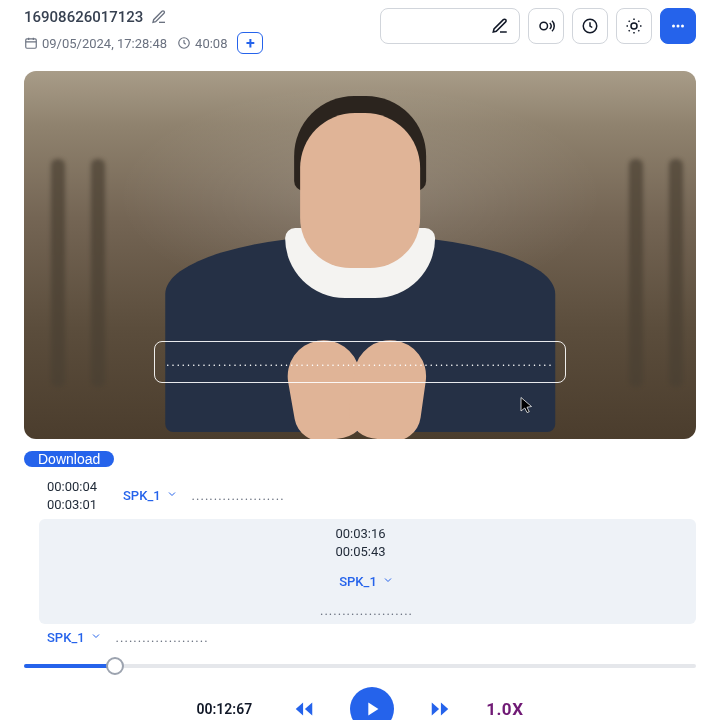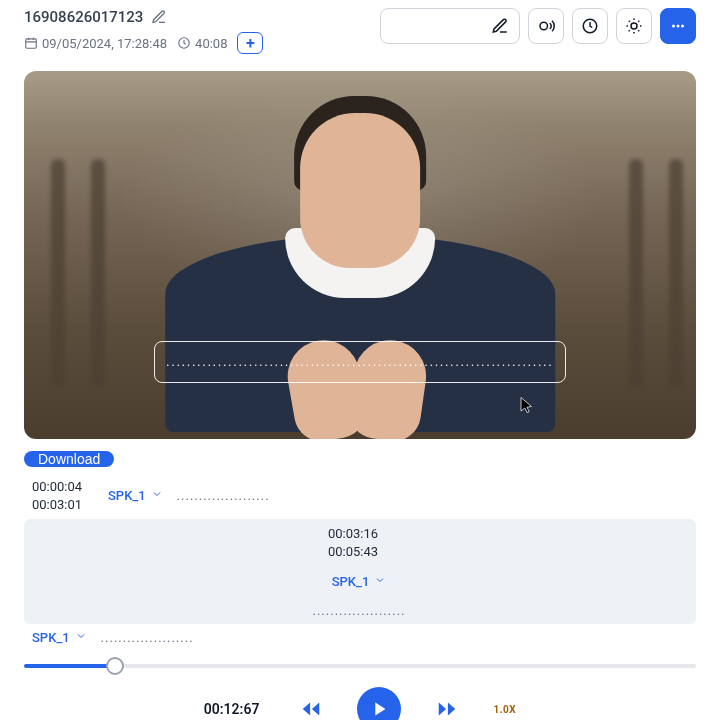--- a/index.html
+++ b/index.html
@@ -30,37 +30,37 @@
   .collar { position:absolute; left:50%; top:40%; transform:translateX(-50%); width:150px; height:70px; background:#f4f3f1; border-radius:10px 10px 60px 60px; }
   .hand { position:absolute; bottom:-8px; width:72px; height:100px; background:#e0b497; border-radius:40px 40px 30px 30px; }
   .hand.l { left:32%; transform:rotate(-10deg); }
   .hand.r { left:48%; transform:rotate(8deg); }
   .bg-blur { position:absolute; inset:0; filter:blur(2px); opacity:.7; }
   .bar { position:absolute; top:24%; bottom:14%; width:14px; background:#4a4033; border-radius:6px; }
   .caption-box { position:absolute; left:50%; transform:translateX(-50%); bottom:56px; width:412px; height:42px; border:1.5px solid rgba(255,255,255,.9); border-radius:8px; display:flex; align-items:center; justify-content:center; color:#fff; letter-spacing:2px; font-size:12px; cursor:text; }
   .cursor-arrow { position:absolute; right:160px; bottom:22px; width:18px; height:24px; }
   .dl-btn { margin-top:12px; background:#2563eb; color:#fff; border:none; font-size:14px; font-weight:500; padding:0 14px; border-radius:8px; cursor:pointer; }
   .rows { margin-top:4px; }
-  .trow { display:flex; align-items:center; gap:14px; padding:6px 10px 6px 8px; border-radius:6px; font-size:13px; }
+  .trow { display:flex; align-items:center; gap:14px; padding:6px 10px 6px 8px; border-radius:6px; font-size:13px;margin-left:15px; }
   .trow.hl { background:#eef2f7;flex-direction:column; }
   .times { width:62px; color:#1f2937; line-height:1.35; }
   .spk { color:#2563eb; font-weight:500; display:inline-flex; align-items:flex-start; gap:5px; cursor:pointer; }
   .spk svg { width:12px; height:12px; }
   .txt { color:#6b7280; letter-spacing:1px; }
   .scrub { position:relative; margin:6px 0 12px 0; height:18px; }
   .track { position:absolute; left:0; right:0; top:7px; height:4px; background:#e5e7eb; border-radius:3px; }
   .fill { position:absolute; left:0; top:7px; height:4px; background:#2563eb; border-radius:3px; }
   .thumb { position:absolute; top:0; width:18px; height:18px; background:#fff; border:2px solid #9ca3af; border-radius:50%; transform:translateX(-50%); cursor:pointer; }
   .controls { display:flex; align-items:center; justify-content:center; gap:32px; margin-top:2px; }
   .cur-time { font-size:14px; font-weight:600; color:#111827; margin-right:6px; }
   .ctl { width:28px; height:28px; display:inline-flex; align-items:center; justify-content:center; color:#2563eb; cursor:pointer; }
   .ctl svg { width:22px; height:22px; }
   .play { width:44px; height:44px; background:#2563eb; border-radius:50%; display:inline-flex; align-items:center; justify-content:center; color:#fff; cursor:pointer; }
   .play svg { width:22px; height:22px; }
-  .speed { font-size:10px; font-weight:700; letter-spacing:.5px; color:#a16207; cursor:pointer; }
+  .speed { font-size:17px; font-weight:700; letter-spacing:.5px; color:#701a75; cursor:pointer; }
 </style>
 </head>
 <body>
 
 <div class="wrap">
 
   <div class="topbar">
     <div class="topleft">
       <div class="title-row">
         <span>16908626017123</span>

